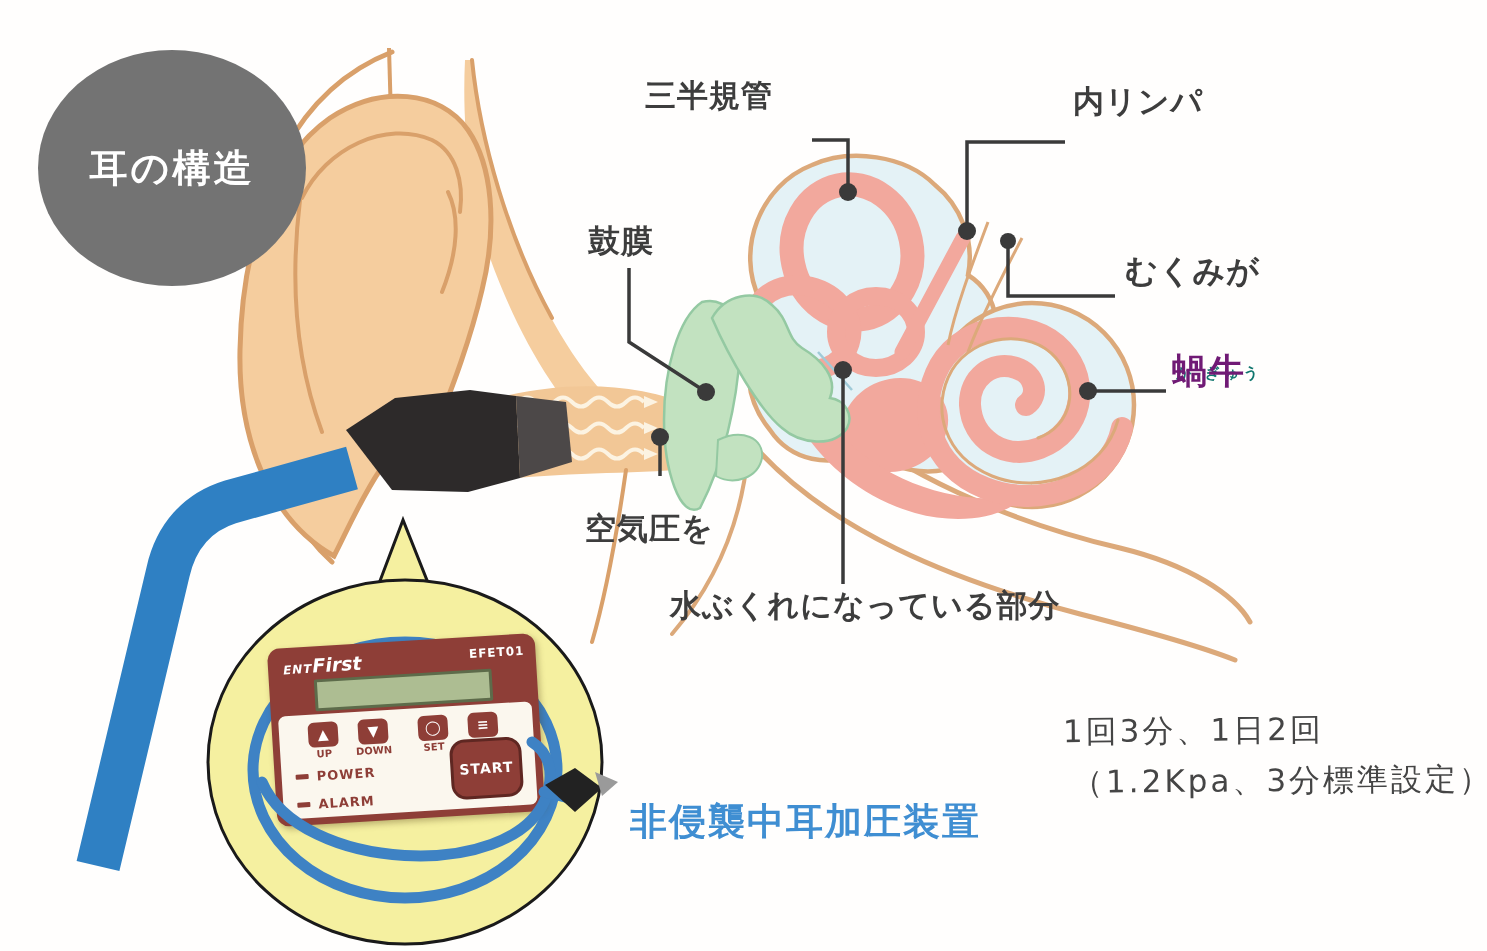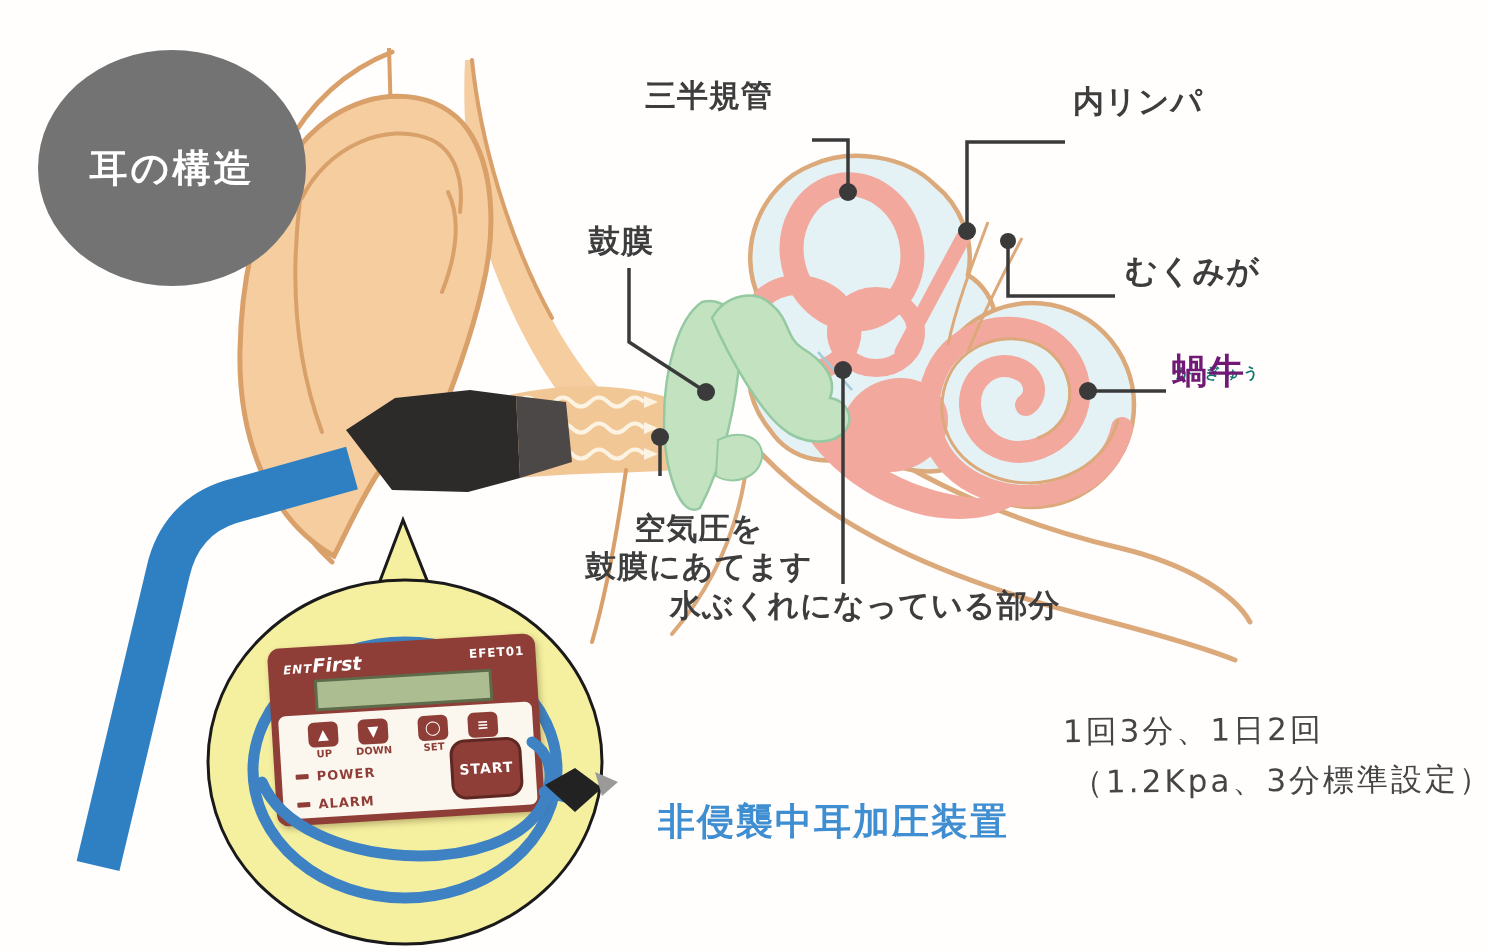--- a/index.html
+++ b/index.html
@@ -44,21 +44,21 @@
     color:#fff;font-size:14px;line-height:25px;text-align:center;font-weight:700;}
   .btn-cap{font-size:10px;font-weight:700;color:#8e3e37;margin-top:1px;letter-spacing:0px;}
   .led-row{position:absolute;left:14px;display:flex;align-items:center;gap:8px;
     color:#8e3e37;font-weight:700;font-size:13px;letter-spacing:1px;}
   .led{width:13px;height:5px;background:#8e3e37;border-radius:1px;}
   .start-btn{position:absolute;right:13px;bottom:9px;width:66px;height:54px;
     background:#8e3e37;border:3px solid #5f2722;border-radius:15px;color:#fff;
     font-size:14px;font-weight:700;display:flex;align-items:center;justify-content:center;
     letter-spacing:1px;}
   .device-caption{position:absolute;left:630px;top:797px;color:#3f8ed2;
-    font-size:37px;font-weight:700;letter-spacing:2px;z-index:4;margin-left:28px;}
+    font-size:37px;font-weight:700;letter-spacing:2px;z-index:4;}
   .handwriting{position:absolute;color:#454545;font-size:31px;font-weight:400;
     letter-spacing:3px;white-space:nowrap;transform:rotate(-0.5deg);z-index:4;}
   .hw1{left:1063px;top:710px;}
   .hw2{left:1072px;top:760px;}
 </style>
 </head>
 <body>
 
 <div id="stage">
 
@@ -164,21 +164,20 @@
 
   <div class="lbl lbl-big" style="left:588px;top:222px;">鼓膜</div>
 
   <div class="lbl lbl-big" style="left:1125px;top:252px;">むくみが</div>
 
   <div class="furigana">か ぎゅう</div>
   <div class="cochlea-kanji">蝸牛</div>
 
   <div class="lbl" style="left:585px;top:476px;margin-top:33px;">
     <div>空気圧を</div>
-    <div>鼓膜にあてます</div>
   </div>
 
   <div class="lbl" style="left:670px;top:586px;">
     <div>水ぶくれになっている部分</div>
   </div>
 
   <div class="device">
     <div class="dev-brand">
       <span class="b1">ENT</span><span class="b2">First</span>
     </div>

